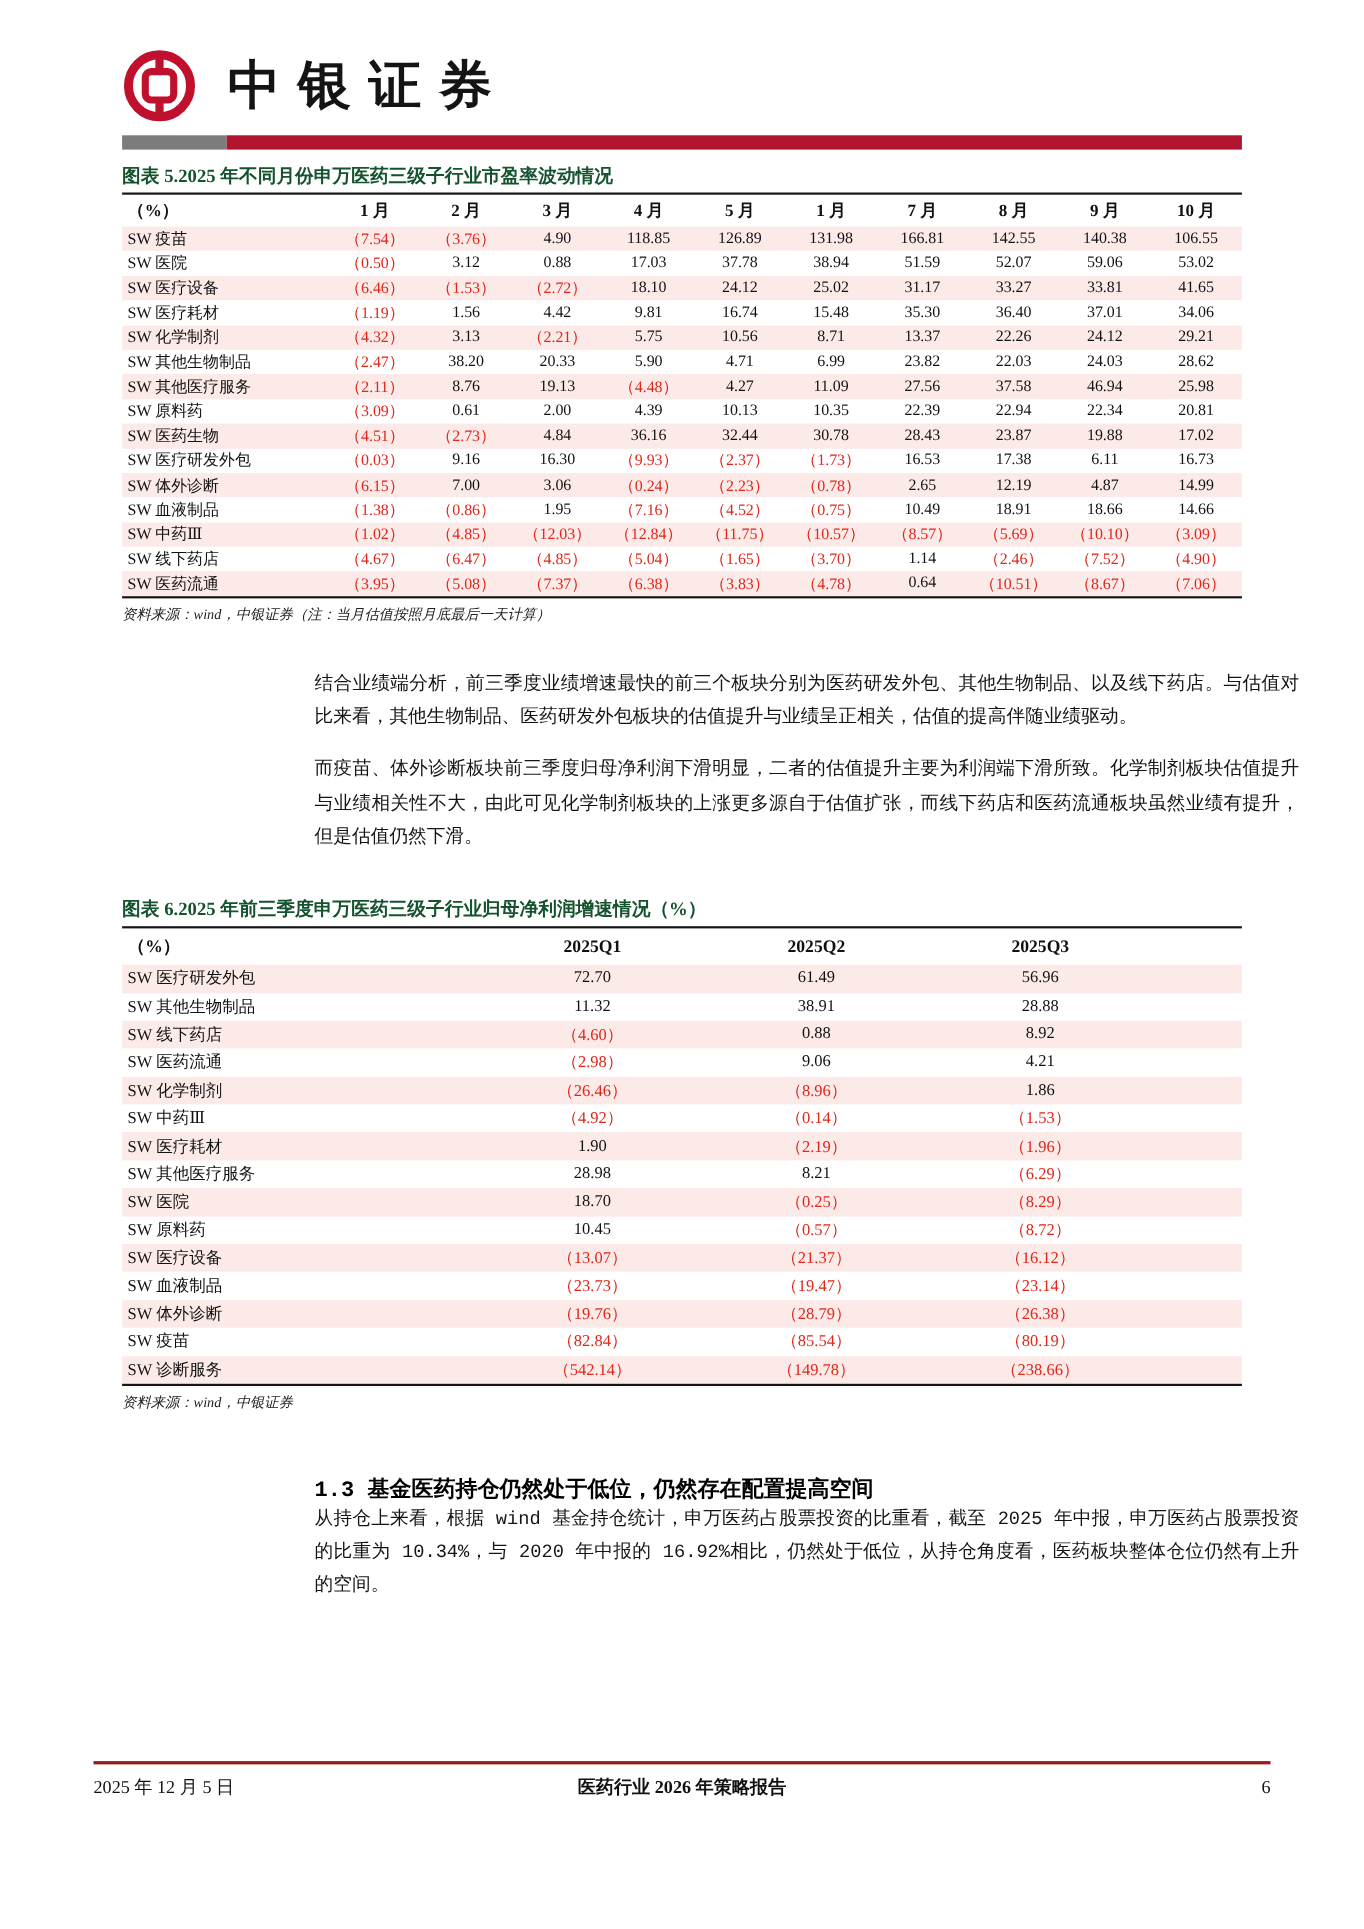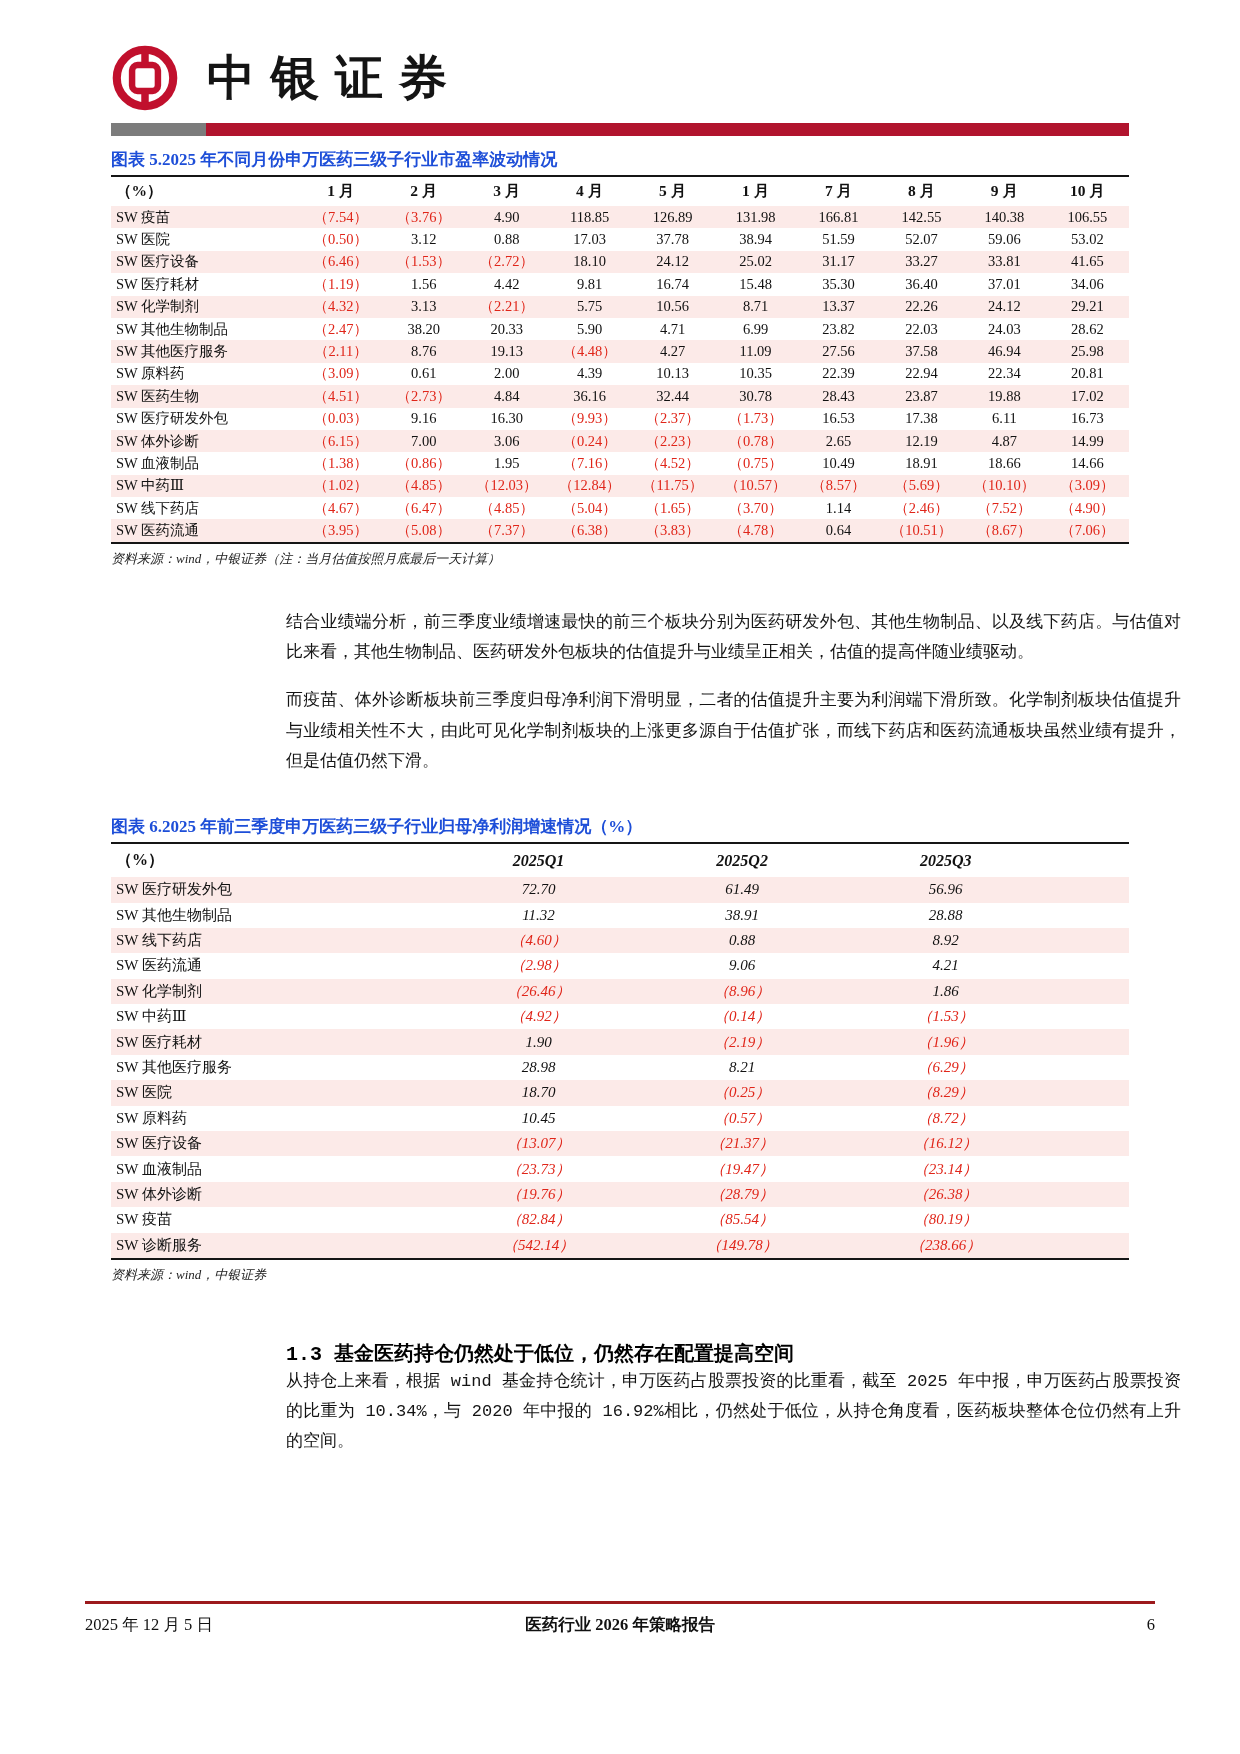--- a/index.html
+++ b/index.html
@@ -10,36 +10,36 @@
   
   .brand{display:flex;align-items:center;margin-top:42px;height:72px;}
   .brand-text{font-size:48px;font-weight:700;letter-spacing:16px;margin-left:28px;color:#141414;}
   .bar{display:flex;margin-top:9px;height:13px;width:100%;}
   .bar-gray{width:95px;background:#7c7c7c;}
   .bar-red{flex:1;background:#b1142e;}
 
   
   .fig{margin-top:10px;}
   .fig2{margin-top:36px;}
-  .fig-title{font-size:17px;font-weight:700;color:#1d4ed8;padding:2px 0 4px 0;}
+  .fig-title{font-size:17px;font-weight:700;color:#14532d;padding:2px 0 4px 0;}
   .rule{border-top:2px solid #151515;}
   .t-row{display:flex;align-items:center;}
   .t-head{font-weight:700;}
   .t-cell{box-sizing:border-box;text-align:center;white-space:nowrap;}
   .t-label{text-align:left;padding-left:5px;}
   .stripe{background:#fceae8;}
   .neg{color:#e02519;}
   .t5 .t-row{height:22.4px;font-size:14.5px;}
   .t5 .t-head{height:29px;font-size:15.5px;}
   .t5 .t-label{width:18.5%;}
   .t5 .t-cell:not(.t-label){width:8.15%;}
   .t6 .t-row{height:25.4px;font-size:15px;}
   .t6 .t-head{height:33px;font-size:16px;}
   .t6 .t-label{width:32%;}
-  .t6 .t-cell:not(.t-label){width:20%;font-style:italic;}
+  .t6 .t-cell:not(.t-label){width:20%;}
   .source{font-size:13px;font-style:italic;color:#222;margin-top:6px;}
 
   
   .bodyblock{margin-left:175px;width:895px;font-family:Liberation Mono, monospace;}
   .para-block{margin-top:40px;}
   p.body-p{font-size:17px;line-height:1.78;text-align:justify;margin:0 0 18px 0;color:#141414;}
   .sec-head{margin-top:56px;font-size:20px;font-weight:700;color:#000;}
   .sec-para{margin-top:16px;}
 
   

